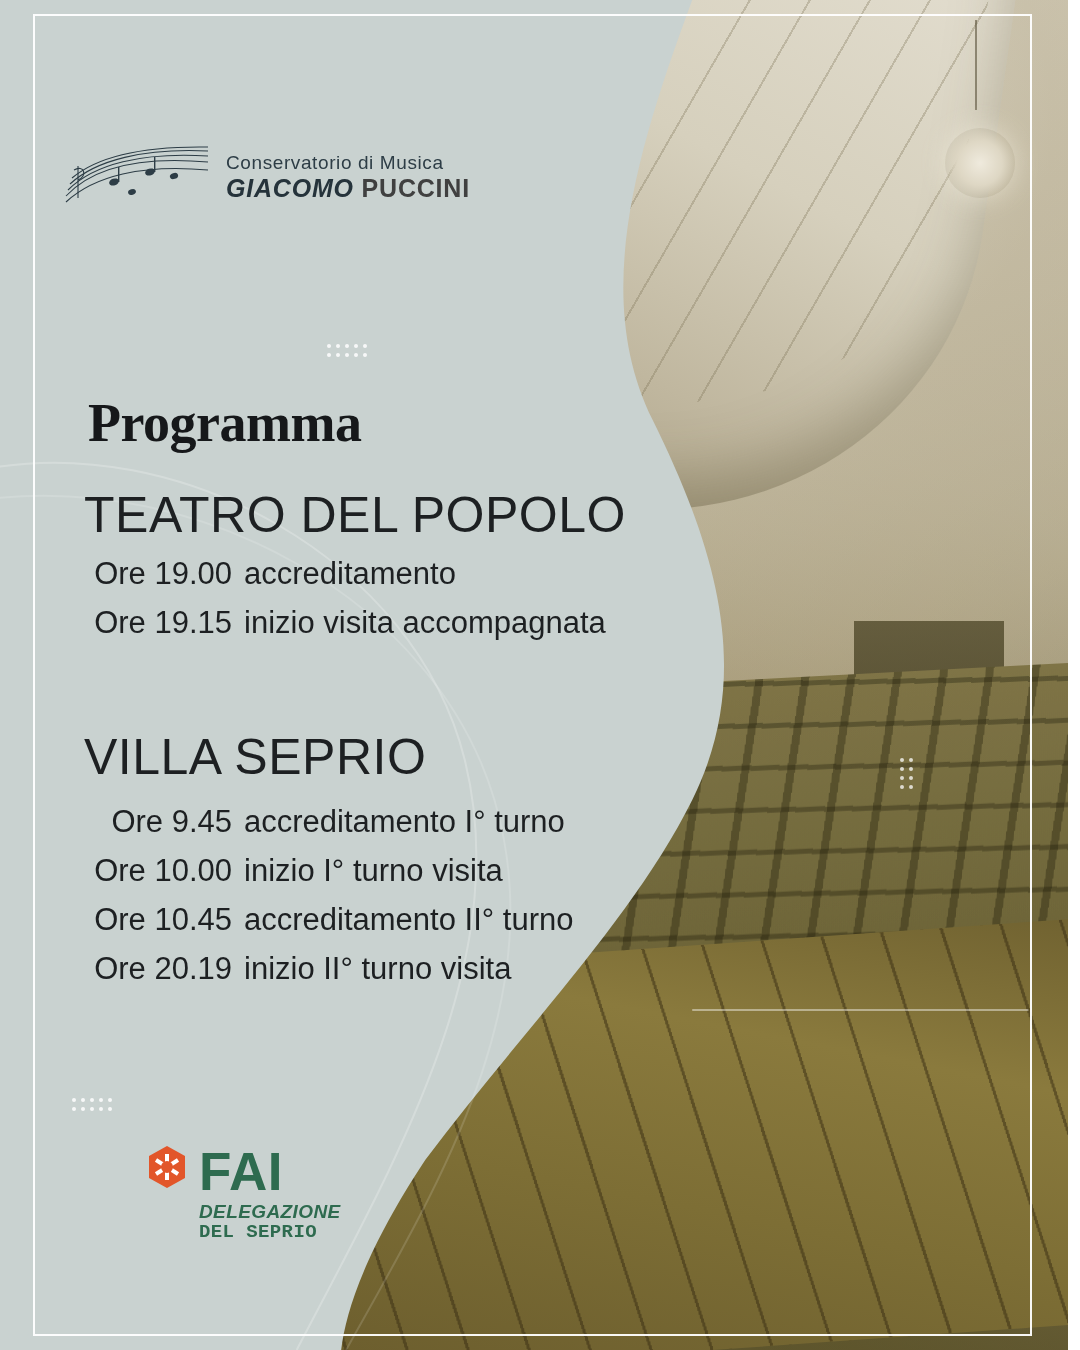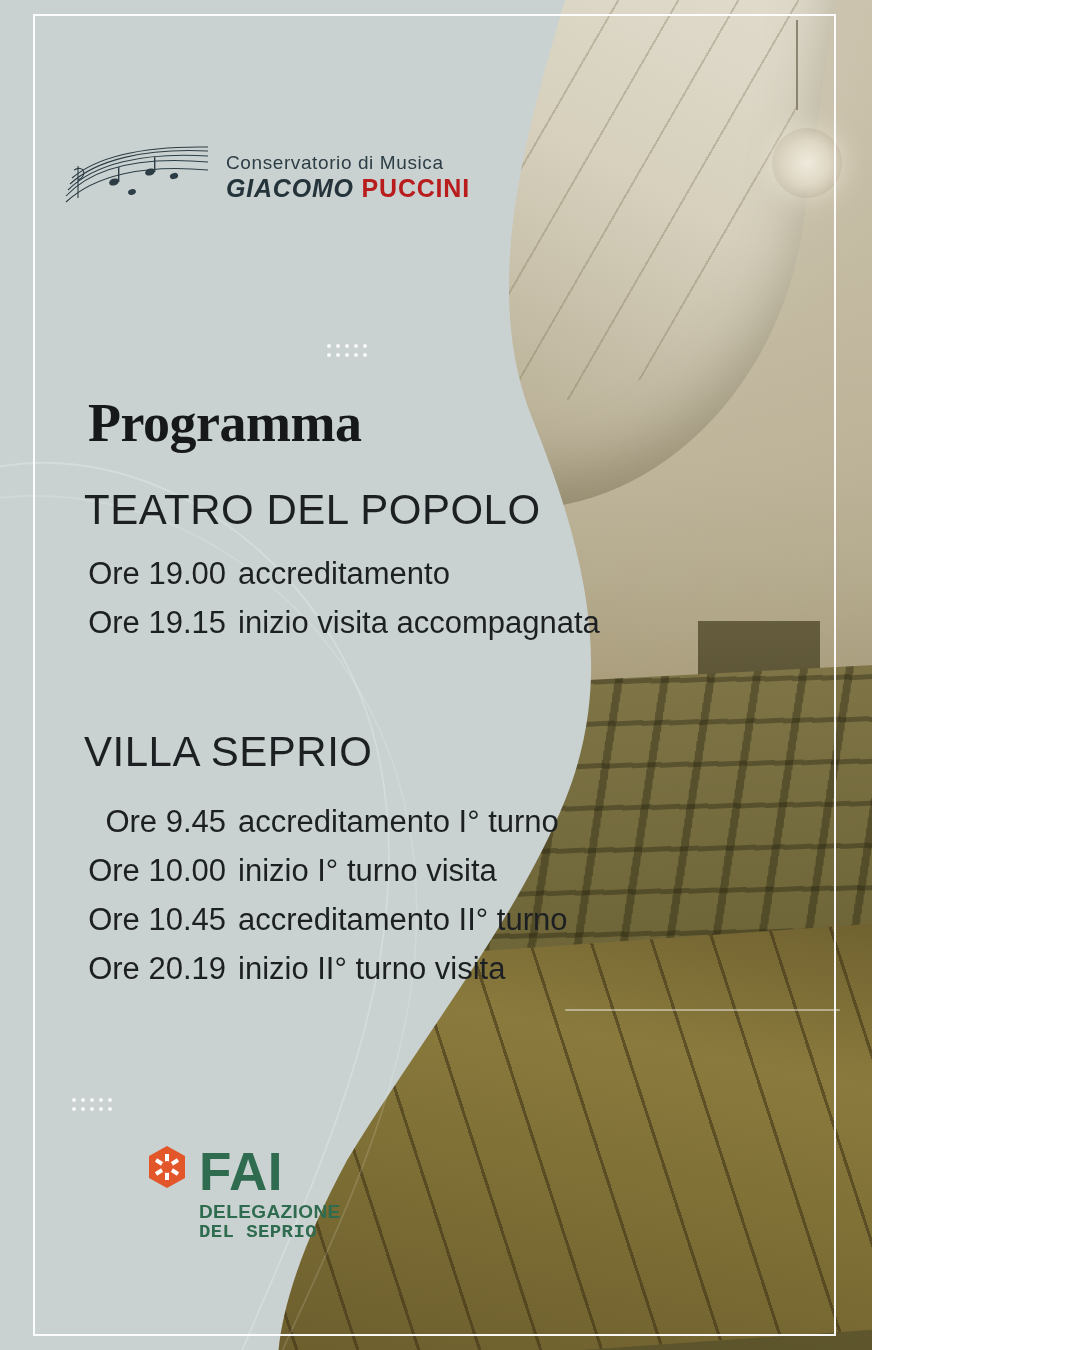--- a/index.html
+++ b/index.html
@@ -6,21 +6,21 @@
     margin: 0;
     padding: 0;
     background: #ffffff;
   }
   body {
     font-family: "Liberation Sans", sans-serif;
   }
 
   .poster {
     position: relative;
-    width: 872px;
+    width: 1068px;
     height: 1350px;
     overflow: hidden;
     background: #cfd6d4;
   }
 
   
   .photo {
     position: absolute;
     inset: 0;
     background:
@@ -171,48 +171,48 @@
     letter-spacing: 0.6px;
     color: #2d3d46;
   }
   .logo-cons .txt .l2 {
     font-size: 25px;
     font-weight: 700;
     letter-spacing: 0.8px;
     margin-top: 2px;
   }
   .logo-cons .txt .l2 .g { color: #25333b; font-style: italic; }
-  .logo-cons .txt .l2 .p { color: #b91c1c; margin-top: 28px; }
+  .logo-cons .txt .l2 .p { color: #404040; margin-top: 28px; }
 
   
   .title {
     position: absolute;
     left: 88px;
     top: 392px;
     font-size: 54px;
     font-weight: 700;
     color: #16181a;
     letter-spacing: -0.5px;
     font-family: Liberation Serif, serif;
   }
 
   .venue {
     position: absolute;
     left: 84px;
-    font-size: 42px;
+    font-size: 50px;
     font-weight: 400;
     color: #1d2022;
     letter-spacing: 0.5px;
   }
   .venue.v1 { top: 486px; }
   .venue.v2 { top: 728px; }
 
   .sched {
     position: absolute;
-    left: 58px;
+    left: 64px;
     display: grid;
     grid-template-columns: 168px auto;
     row-gap: 13px;
     column-gap: 12px;
     font-size: 31px;
     color: #1d2022;
   }
   .sched.s1 { top: 556px; }
   .sched.s2 { top: 804px; }
   .sched .t {
@@ -238,21 +238,21 @@
     color: #2e6b4f;
     letter-spacing: 0.5px;
   }
   .logo-fai .ftxt .f2,
   .logo-fai .ftxt .f3 {
     font-size: 19px;
     font-weight: 700;
     color: #2e6b4f;
     letter-spacing: 0.4px;
   }
-  .logo-fai .ftxt .f2 { margin-top: 4px; }
+  .logo-fai .ftxt .f2 { margin-top: 4px; font-style: italic; }
   .logo-fai .ftxt .f3 { margin-top: 2px; font-family: Liberation Mono, monospace; }
 </style>
 </head>
 <body>
 
 <div class="poster">
 
   <div class="photo">
     <div class="vault"></div>
     <div class="vault-ribs"></div>

